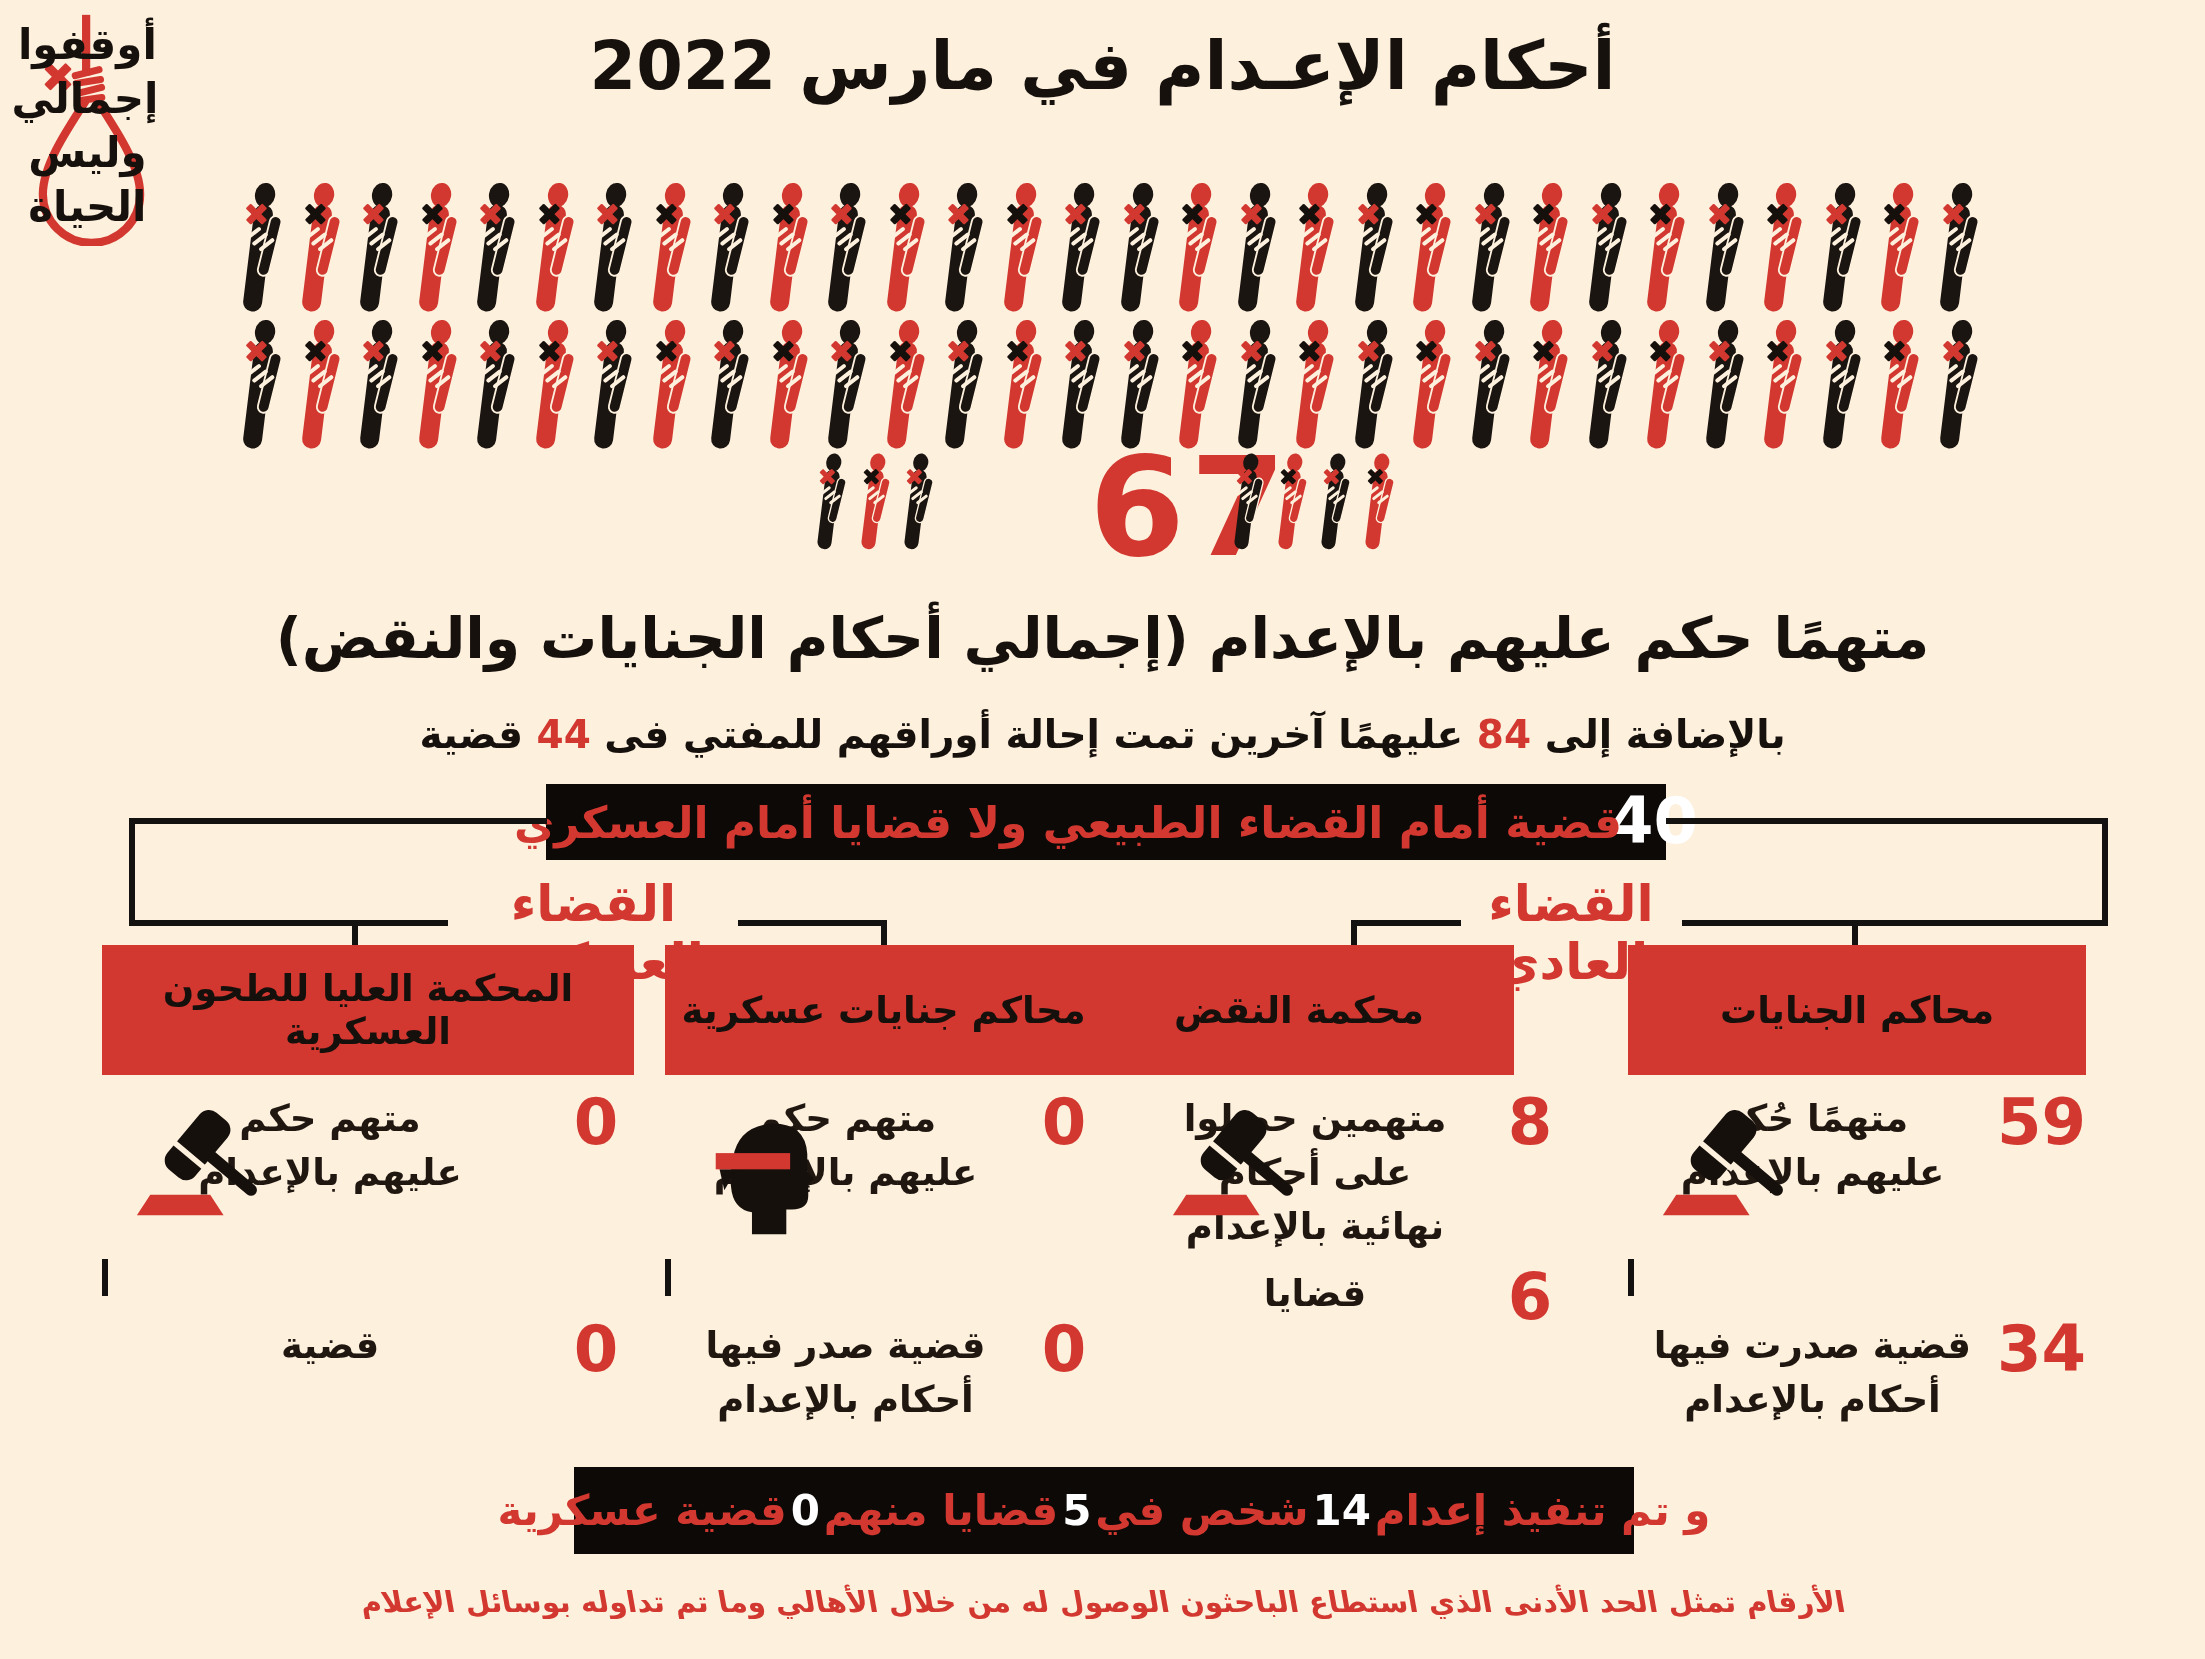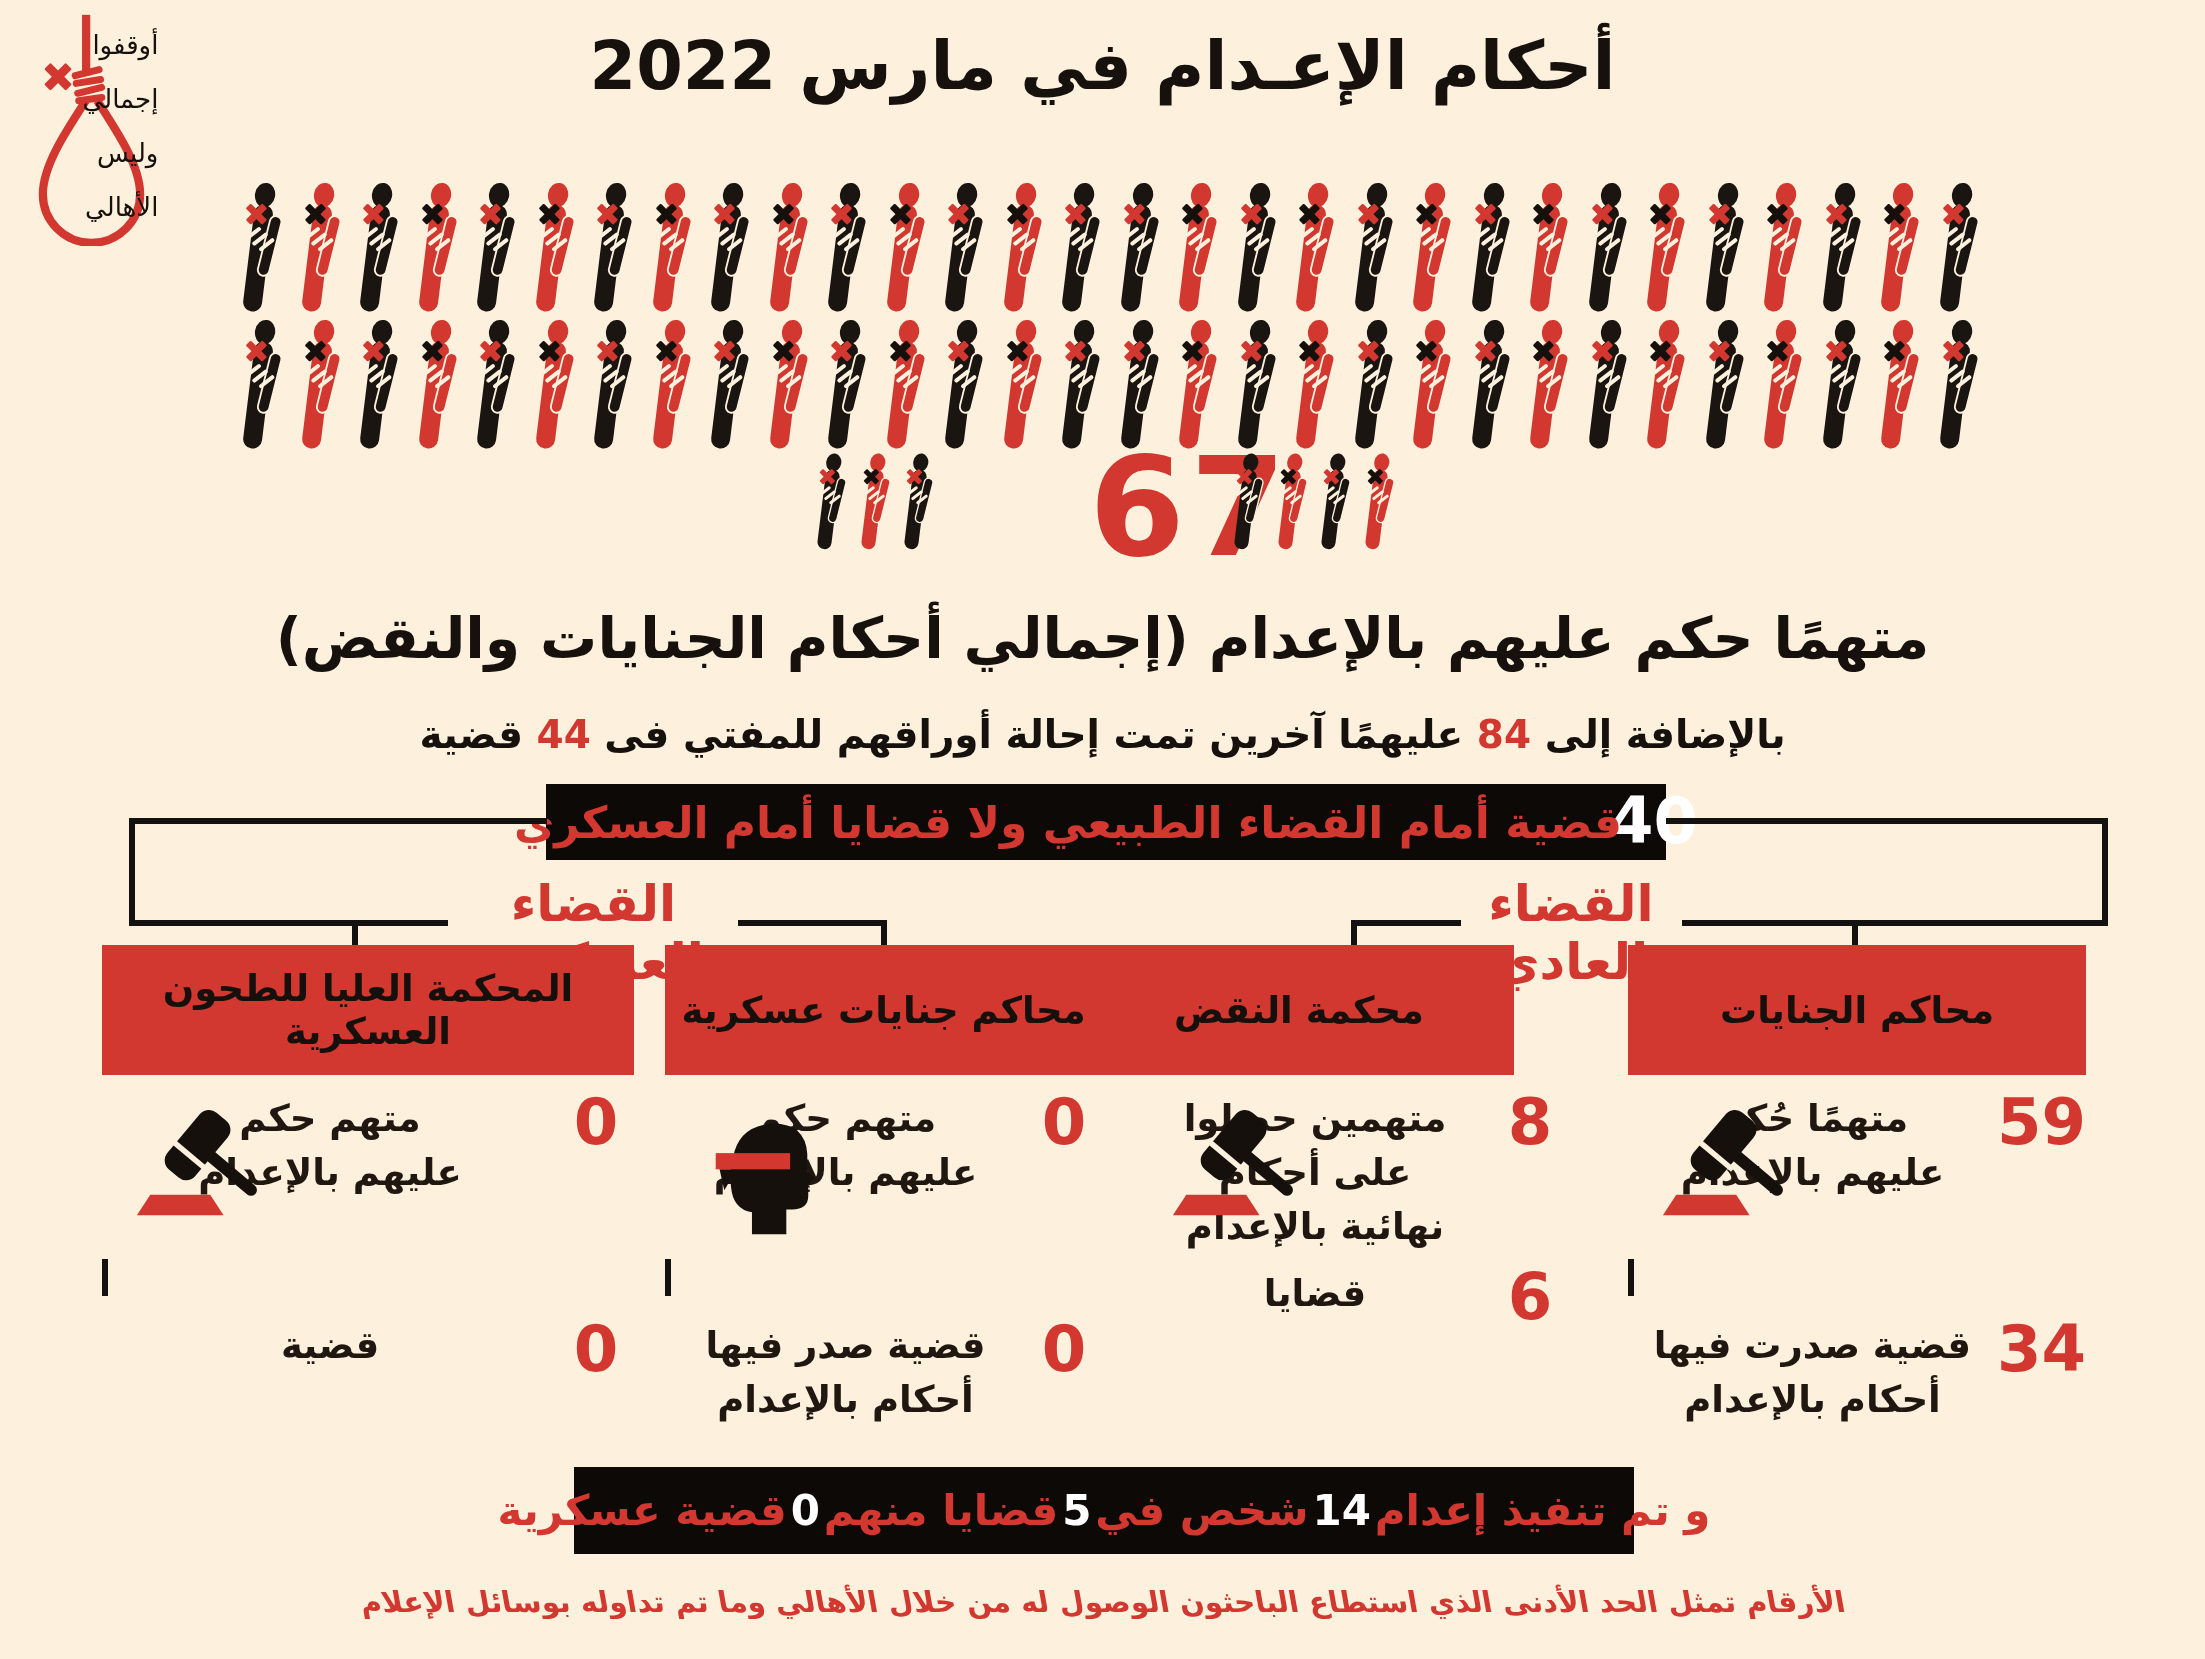--- a/index.html
+++ b/index.html
@@ -9,22 +9,22 @@
     --bannerblack:#0c0907;
   }
   *{box-sizing:border-box;margin:0;padding:0}
   html,body{background:var(--bg)}
   body{font-family:"DejaVu Sans",sans-serif}
   #stage{position:relative;width:2205px;height:1659px;background:var(--bg);overflow:hidden}
 
   
   #logo{position:absolute;left:16.4px;top:6.3px;width:151px;height:240px}
   #logo .noose{position:absolute;left:0;top:0;width:151px;height:240px}
-  #logo .logo-lines{position:absolute;left:0;top:11.4px;width:142px;
-    font-weight:normal;font-size:26px;line-height:54px;color:var(--ink);direction:rtl}
+  #logo .logo-lines{position:absolute;left:0;top:11.4px;width:142px;text-align:center;
+    font-weight:bold;font-size:42px;line-height:54px;color:var(--ink);direction:rtl}
 
   
   .page-title{position:absolute;left:0;top:26.5px;width:100%;text-align:center;direction:rtl;
     font-size:67px;font-weight:bold;color:var(--ink)}
 
   
   .figrow{position:absolute;display:flex;gap:14.5px}
   #row1{left:240px;top:182px}
   #row2{left:240px;top:319px}
   #row3a{left:815px;top:453px;gap:10.7px}
@@ -131,21 +131,21 @@
       <path d="M106,150 C70,205 38,255 38,298 A77,77 0 0 0 192,298 C192,255 160,205 124,150" fill="none" stroke="#d2382f" stroke-width="13"></path>
       <g fill="#d2382f" transform="rotate(45 62 112)">
         <rect x="38" y="105" width="48" height="14" rx="2"></rect>
         <rect x="55" y="88" width="14" height="48" rx="2"></rect>
       </g>
     </svg>
     <div class="logo-lines">
       <div>أوقفوا</div>
       <div>إجمالي</div>
       <div>وليس</div>
-      <div>الأهالي</div>
+      <div>الحياة</div>
     </div>
   </div>
 
   <div class="page-title">أحكام الإعـدام في مارس 2022</div>
 
   <div class="figrow" id="row1">
       <svg class="fig fig-black" viewBox="0 0 72 220">
         <use href="#person"></use>
       </svg>
       <svg class="fig fig-red" viewBox="0 0 72 220">

